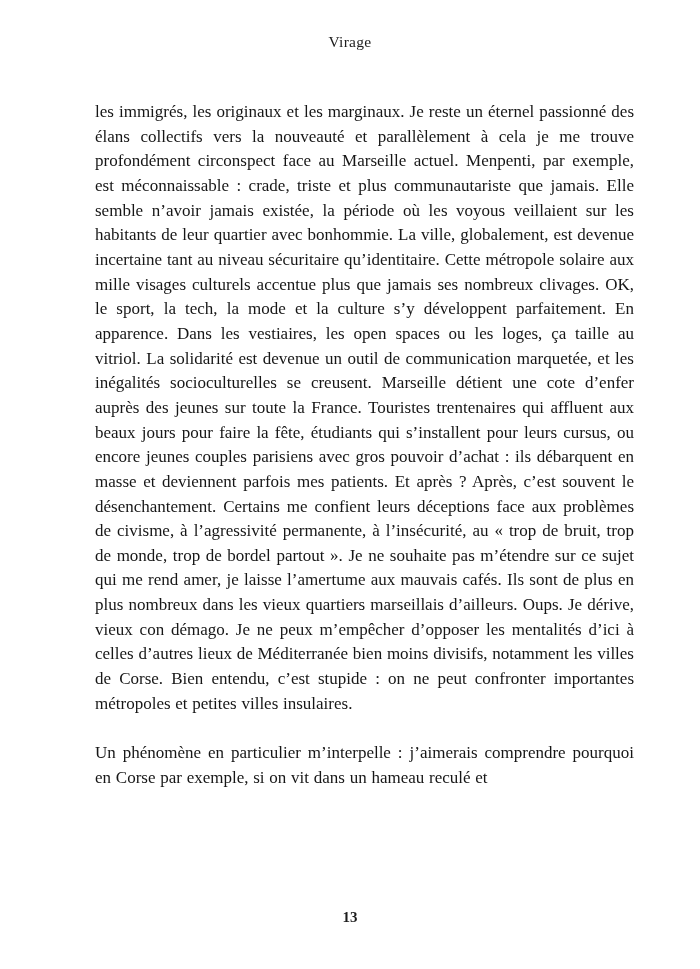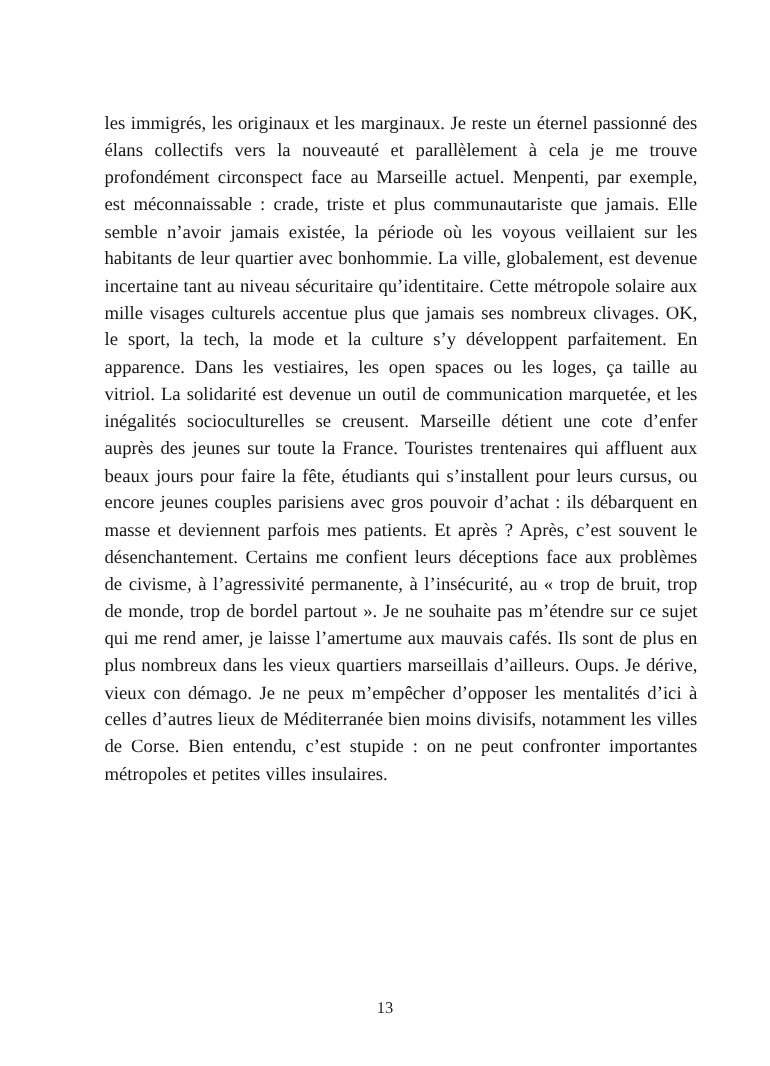--- a/index.html
+++ b/index.html
@@ -46,27 +46,30 @@
     margin-top: 24.65px;
   }
   .page-number {
     position: absolute;
     bottom: 43px;
     left: 0;
     width: 100%;
     text-align: center;
     font-size: 15px;
     color: #1c1c1c;
+    font-weight: bold;
   }
 </style>
 </head>
 <body>
 
 <div class="book-page">
 
+  <div class="running-header">Virage</div>
 
   <div class="text-block">
     <p class="body-paragraph">les immigrés, les originaux et les marginaux. Je reste un éternel passionné des élans collectifs vers la nouveauté et parallèlement à cela je me trouve profondément circonspect face au Marseille actuel. Menpenti, par exemple, est méconnaissable : crade, triste et plus communautariste que jamais. Elle semble n’avoir jamais existée, la période où les voyous veillaient sur les habitants de leur quartier avec bonhommie. La ville, globalement, est devenue incertaine tant au niveau sécuritaire qu’identitaire. Cette métropole solaire aux mille visages culturels accentue plus que jamais ses nombreux clivages. OK, le sport, la tech, la mode et la culture s’y développent parfaitement. En apparence. Dans les vestiaires, les open spaces ou les loges, ça taille au vitriol. La solidarité est devenue un outil de communication marquetée, et les inégalités socioculturelles se creusent. Marseille détient une cote d’enfer auprès des jeunes sur toute la France. Touristes trentenaires qui affluent aux beaux jours pour faire la fête, étudiants qui s’installent pour leurs cursus, ou encore jeunes couples parisiens avec gros pouvoir d’achat : ils débarquent en masse et deviennent parfois mes patients. Et après ? Après, c’est souvent le désenchantement. Certains me confient leurs déceptions face aux problèmes de civisme, à l’agressivité permanente, à l’insécurité, au « trop de bruit, trop de monde, trop de bordel partout ». Je ne souhaite pas m’étendre sur ce sujet qui me rend amer, je laisse l’amertume aux mauvais cafés. Ils sont de plus en plus nombreux dans les vieux quartiers marseillais d’ailleurs. Oups. Je dérive, vieux con démago. Je ne peux m’empêcher d’opposer les mentalités d’ici à celles d’autres lieux de Méditerranée bien moins divisifs, notamment les villes de Corse. Bien entendu, c’est stupide : on ne peut confronter importantes métropoles et petites villes insulaires.</p>
+    <p class="body-paragraph">Un phénomène en particulier m’interpelle : j’aimerais comprendre pourquoi en Corse par exemple, si on vit dans un hameau reculé et</p>
   </div>
 
   <div class="page-number">13</div>
 
 </div>
 
 </body></html>

